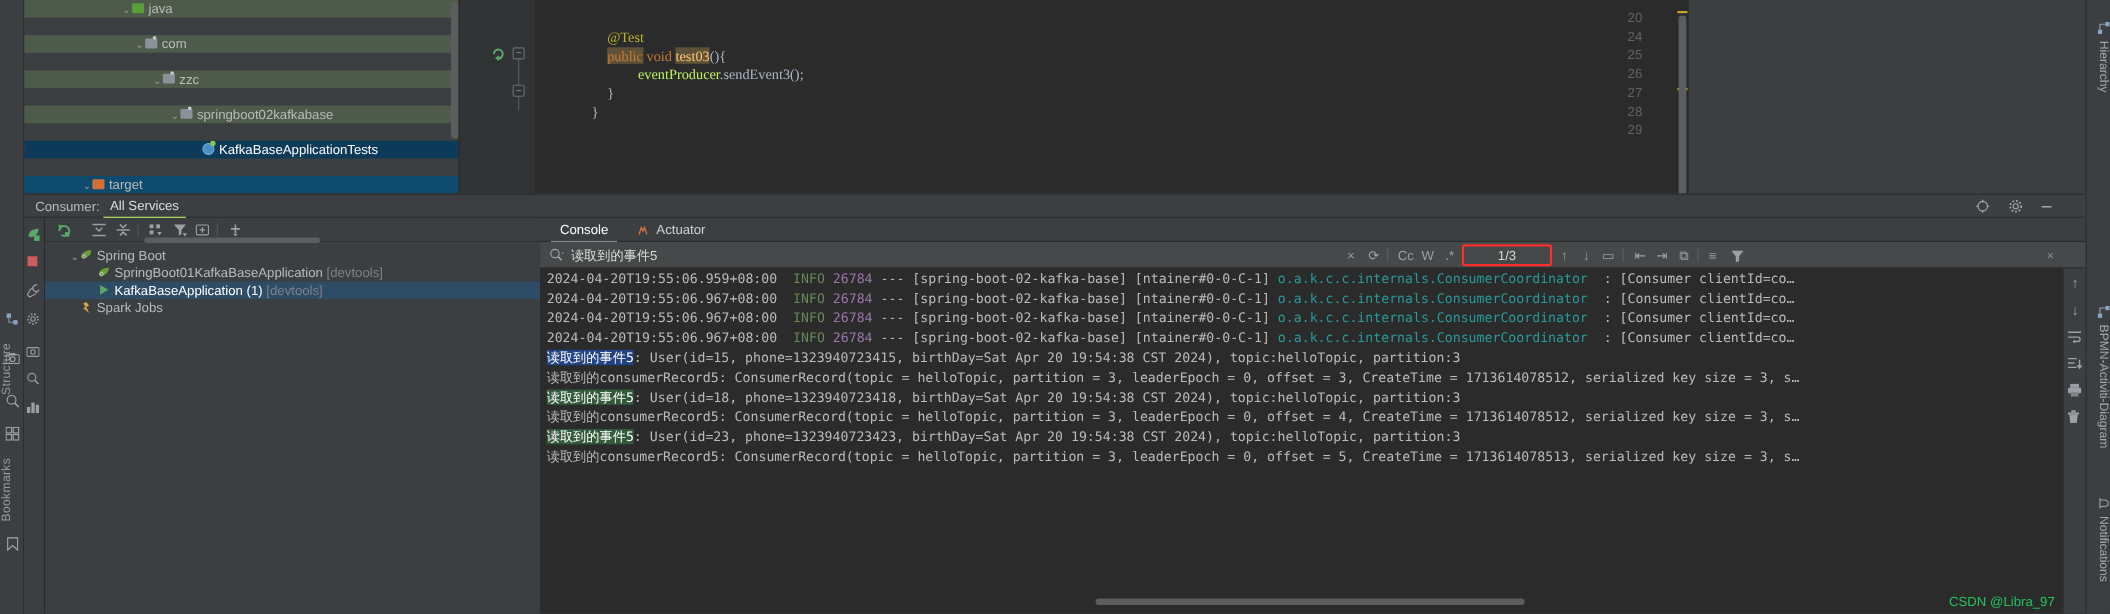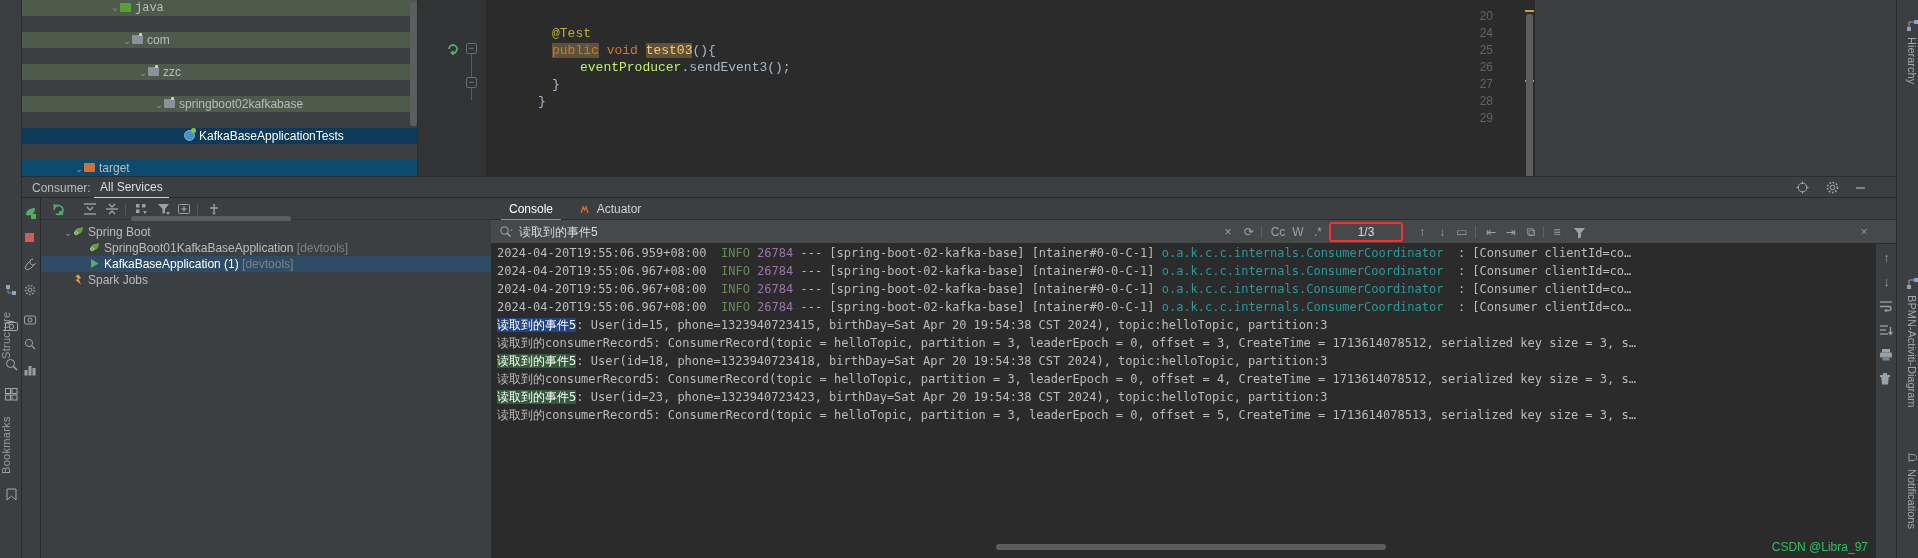--- a/index.html
+++ b/index.html
@@ -86,21 +86,21 @@
   }
   .run-ic { position:absolute; left:28px; width:13px; height:13px; color:#59a869; font-size:12px; }
   .fold {
     position:absolute; left:48px; width:11px; height:11px;
     border:1px solid #6a6d70; border-radius:2px; color:#9a9a9a;
     font-size:9px; line-height:9px; text-align:center; background:#313335;
   }
   .foldline { position:absolute; left:53px; width:1px; background:#5a5d5f; }
   .code {
     position:absolute; left:78px; top:0; right:16px; height:176px;
-    font-family:Liberation Mono, monospace;
+    font-family:Liberation Serif, serif;
     font-size:13px; line-height:17px; color:#a9b7c6; white-space:pre;
   }
   .cl { position:absolute; left:0; white-space:pre; }
   .k-ann { color:#bbb529; }
   .k-kw  { color:#cc7832; }
   .k-kw-hl { color:#cc7832; background:#5e5339; }
   .k-id-hl { color:#ffc66d; background:#5e5339; }
   .k-fld { color:#bef264; }
   .k-def { color:#a9b7c6; }
   .ed-scroll {
@@ -282,21 +282,21 @@
     <div class="rail-vlabel" style="top:408px; height:74px;">Bookmarks</div>
     <div class="rail-ic" style="top:486px;">
       <svg width="11" height="13" viewBox="0 0 11 13">
           <path d="M1 1 L10 1 L10 12 L5.5 8 L1 12 Z" stroke="#a5a8ab" fill="none"></path>
         </svg>
     </div>
   </div>
 
   <div class="proj">
     <div id="proj-rows">
-        <div class="trow src" style="top: 0px; font-family: Liberation Mono, monospace;"><span style="display:inline-block;width:88px"></span><span class="arrow">⌄</span><span class="folder green"></span><span>java</span></div>
+        <div class="trow src" style="top: 0px;"><span style="display:inline-block;width:88px"></span><span class="arrow">⌄</span><span class="folder green"></span><span>java</span></div>
         <div class="trow src" style="top: 16px;"><span style="display:inline-block;width:100px"></span><span class="arrow">⌄</span><span class="folder pkg"></span><span>com</span></div>
         <div class="trow src" style="top: 32px;"><span style="display:inline-block;width:116px"></span><span class="arrow">⌄</span><span class="folder pkg"></span><span>zzc</span></div>
         <div class="trow src" style="top: 48px;"><span style="display:inline-block;width:132px"></span><span class="arrow">⌄</span><span class="folder pkg"></span><span>springboot02kafkabase</span></div>
         <div class="trow sel" style="top: 64px;"><span style="display:inline-block;width:152px"></span><span class="arrow"></span><span class="testic"></span><span>KafkaBaseApplicationTests</span></div>
         <div class="trow tgt" style="top: 80px;"><span style="display:inline-block;width:52px"></span><span class="arrow">⌄</span><span class="folder orange"></span><span>target</span></div>
       </div>
     <div class="scroll-thumb-v" style="top:2px; height:124px;"></div>
   </div>
 
   <div class="editor-wrap">
@@ -525,21 +525,21 @@
       </div>
       <div class="sb-text" title="Search">读取到的事件5</div>
 
       <div class="sb-btn" style="left:730px; width:14px;">×</div>
       <div class="sb-btn" style="left:750px; width:16px;">⟳</div>
       <div class="sb-sep" style="left:770px;"></div>
       <div class="sb-btn" style="left:778px; width:18px;">Cc</div>
       <div class="sb-btn" style="left:800px; width:14px;">W</div>
       <div class="sb-btn" style="left:820px; width:14px;">.*</div>
 
-      <div class="match-box" style="left:838px; width:74px;">
+      <div class="match-box" style="left:838px; width:82px;">
         <span>1/3</span>
       </div>
 
       <div class="sb-btn" style="left:924px; width:14px;">↑</div>
       <div class="sb-btn" style="left:944px; width:14px;">↓</div>
       <div class="sb-btn" style="left:964px; width:14px;">▭</div>
       <div class="sb-sep" style="left:984px;"></div>
       <div class="sb-btn" style="left:992px; width:16px;">⇤</div>
       <div class="sb-btn" style="left:1012px; width:16px;">⇥</div>
       <div class="sb-btn" style="left:1032px; width:16px;">⧉</div>

